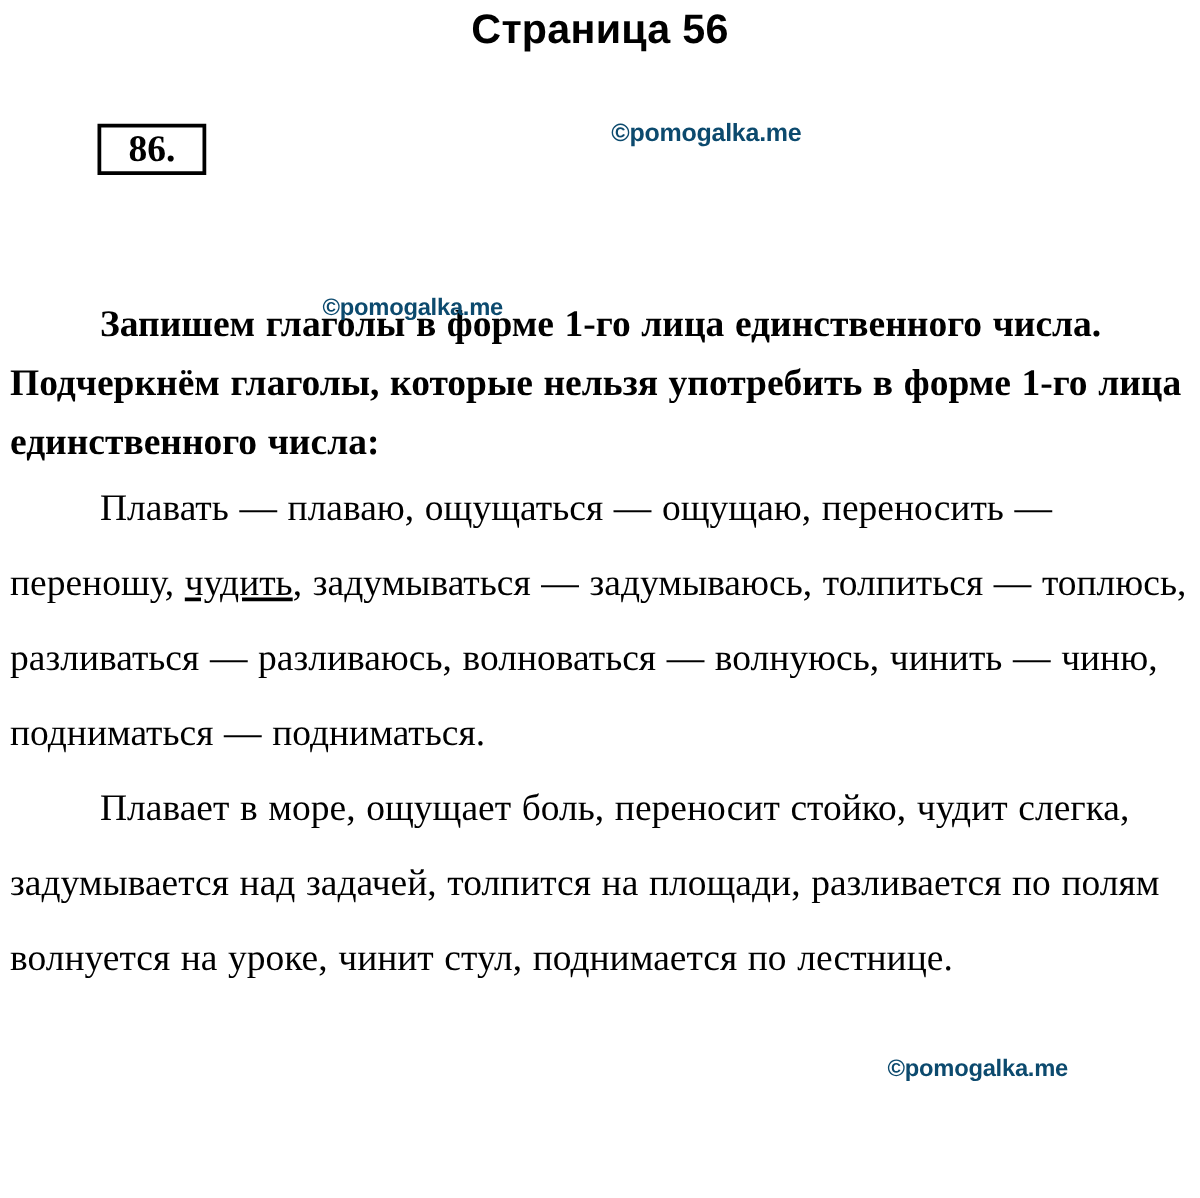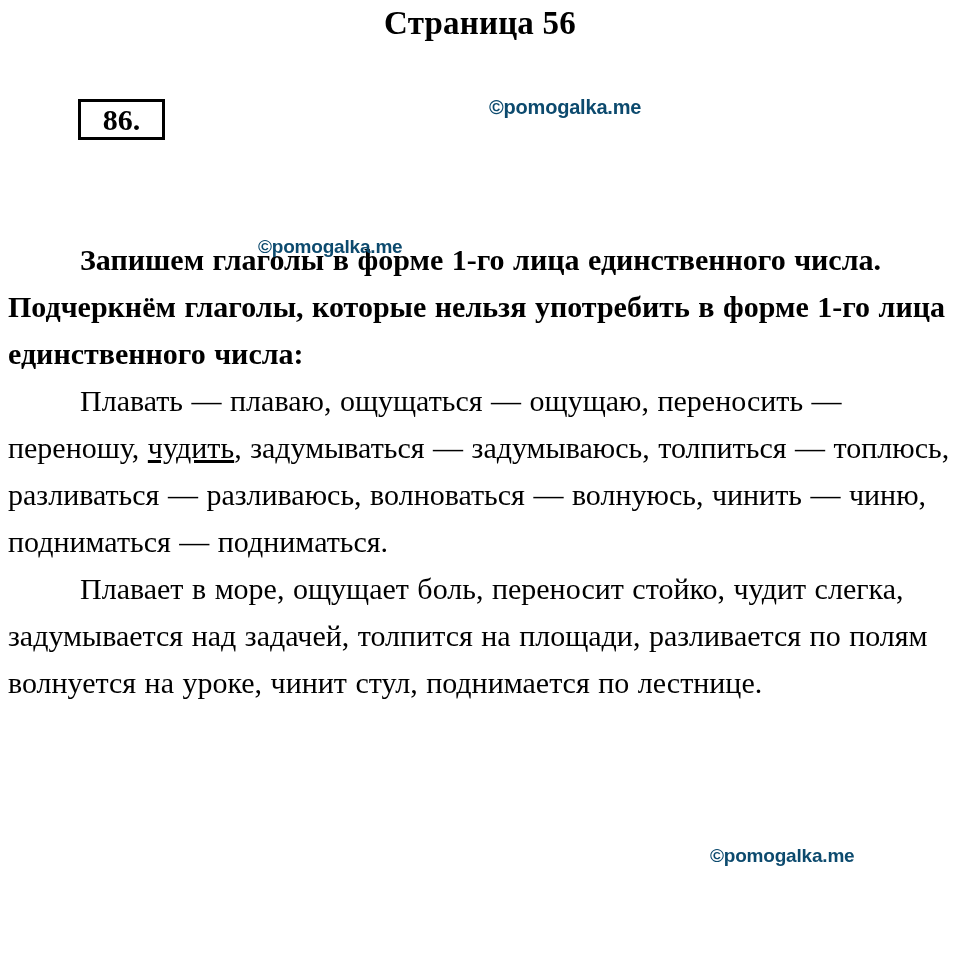--- a/index.html
+++ b/index.html
@@ -24,21 +24,21 @@
     box-sizing: border-box;
   }
 
   
   .page-title {
     position: absolute;
     top: 4px;
     left: 0;
     width: 960px;
     text-align: center;
-    font-family: Liberation Serif, serif;
+    font-family: Liberation Sans, sans-serif;
     font-weight: bold;
     font-size: 33px;
     line-height: 38px;
     letter-spacing: 0.2px;
     white-space: nowrap;
   }
 
   
   .ex-number-box {
     position: absolute;
@@ -107,21 +107,21 @@
   }
   .para.bold {
     font-weight: bold;
     font-size: 30px;
     line-height: 47px;
     margin-top: 40px;
   }
   .para.body {
     font-weight: normal;
     font-size: 30px;
-    line-height: 47px;
+    line-height: 60px;
   }
   .para.indent {
     text-indent: 72px;
   }
   .para + .para {
     margin-top: 0;
   }
 
   .underlined {
     text-decoration: underline;

